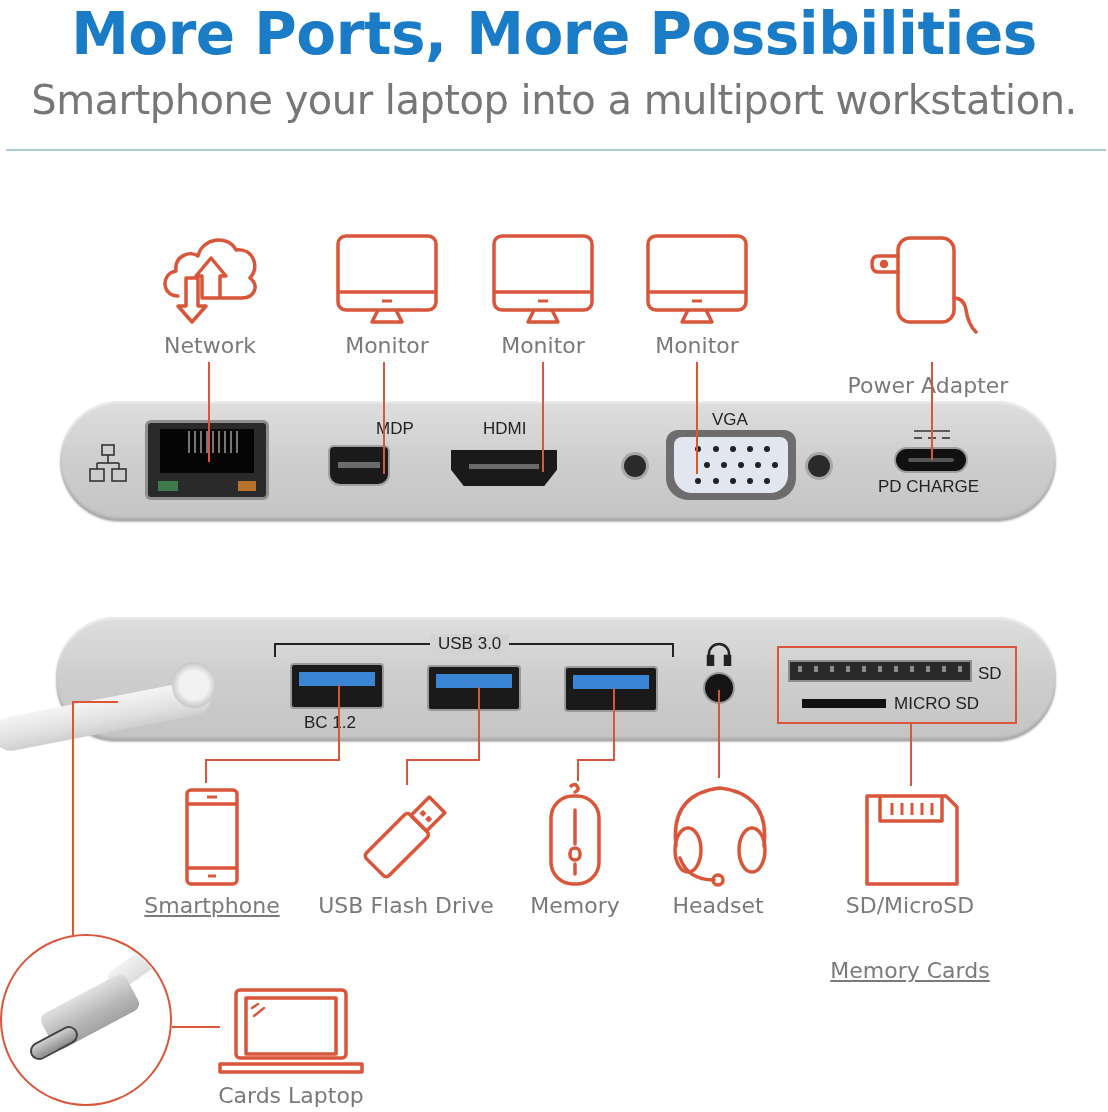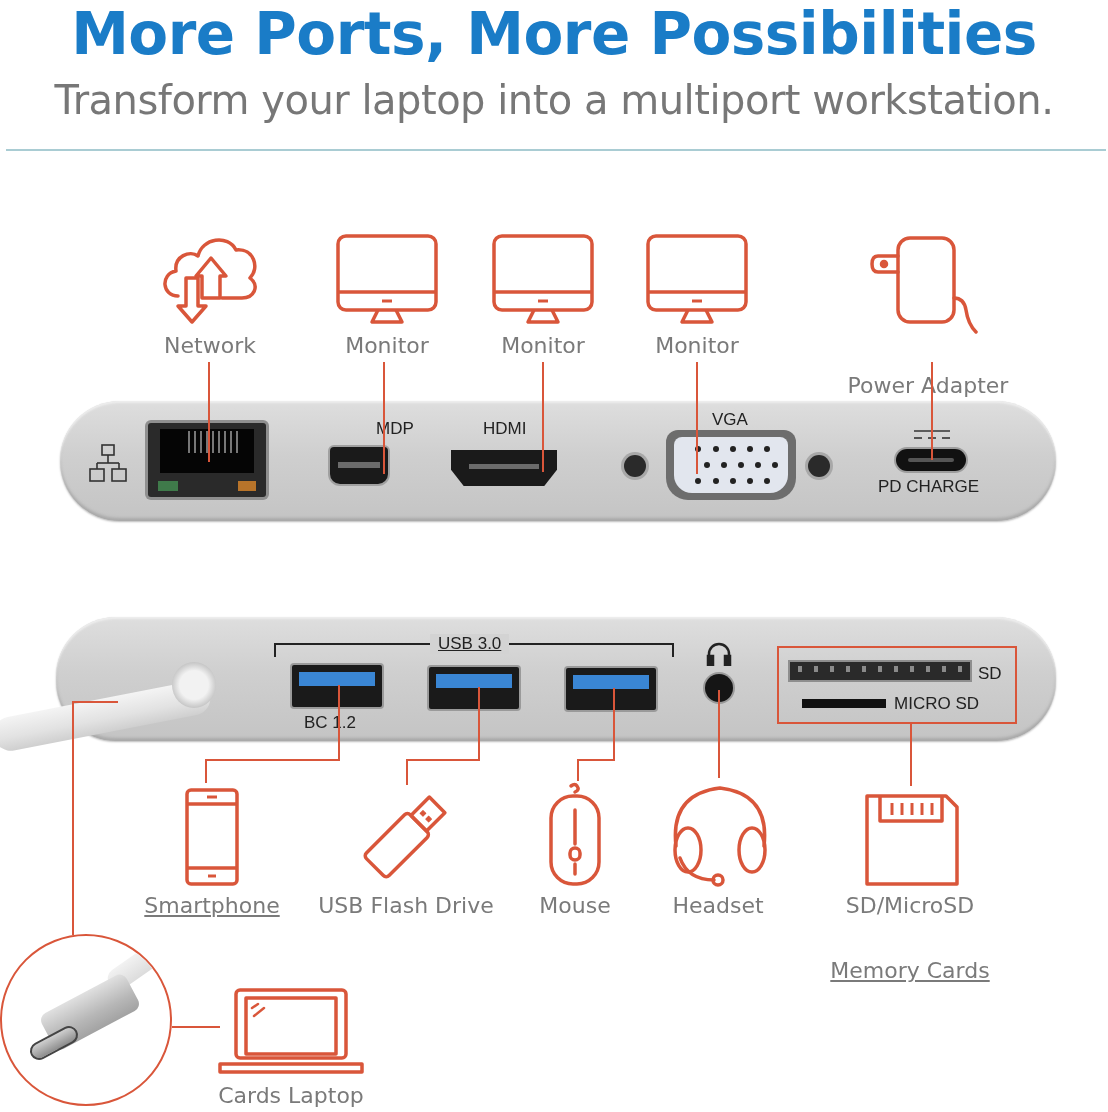--- a/index.html
+++ b/index.html
@@ -44,21 +44,21 @@
     box-shadow: 0 0 0 2px #9a9a9a;
   }
   .usb .tongue { position: absolute; left: 7px; top: 7px; width: 76px; height: 14px; background: #3a86d4; }
 
   .icon svg { display: block; }
 </style>
 </head>
 <body>
 
 <div class="headline">More Ports, More Possibilities</div>
-<div class="subline">Transform your laptop into a multiport workstation.</div>
+<div class="subline">Smartphone your laptop into a multiport workstation.</div>
 <div class="divider"></div>
 
 <div class="abs icon" style="left:156px; top:226px;">
   <svg width="110" height="100" viewBox="0 0 110 100" fill="none" stroke="#d9563a" stroke-width="3.5" stroke-linejoin="round" stroke-linecap="round">
     <path d="M22 70 C6 70 4 48 20 45 C18 30 34 24 42 30 C46 12 72 8 80 24 C98 22 104 42 94 52 C104 60 98 72 86 72 L66 72"></path>
     <path d="M30 72 L30 52 L42 52 L42 80 L50 80 L36 96 L22 80 L30 80 Z"></path>
     <path d="M46 72 L46 50 L40 50 L55 32 L70 50 L64 50 L64 72 Z" fill="#fff"></path>
   </svg>
 </div>
 <div class="label" style="left:150px; top:332px; width:120px;">Network</div>
@@ -179,21 +179,21 @@
 <div class="line-v" style="left:542px; top:362px; height:110px;"></div>
 <div class="line-v" style="left:696px; top:362px; height:112px;"></div>
 <div class="line-v" style="left:931px; top:362px; height:98px;"></div>
 
 <div class="dock" style="left:56px; top:617px; width:1000px; height:124px;"></div>
 
 <div class="abs" style="left:-10px; top:678px; width:220px; height:34px; background:linear-gradient(180deg,#f4f4f4,#e2e2e2 60%,#cfcfcf); transform: rotate(-11deg); transform-origin: right center; border-radius:17px;"></div>
 <div class="abs" style="left:172px; top:662px; width:44px; height:46px; border-radius:50%; background:radial-gradient(circle,#f2f2f2 45%,#c8c8c8 70%,#a9a9a9 100%);"></div>
 
 <div class="abs" style="left:274px; top:643px; width:400px; height:14px; border:2px solid #222; border-bottom:none;"></div>
-<div class="port-text" style="left:430px; top:634px; background:#d3d3d3; padding:0 8px;text-decoration:underline;">USB 3.0</div>
+<div class="port-text" style="left:430px; top:634px; background:#d3d3d3; padding:0 8px;">USB 3.0</div>
 
 <div class="usb" style="left:292px; top:665px;">
     <div class="tongue"></div>
   </div>
 <div class="usb" style="left:429px; top:667px;">
     <div class="tongue"></div>
   </div>
 <div class="usb" style="left:566px; top:668px;">
     <div class="tongue"></div>
   </div>
@@ -259,21 +259,21 @@
 
 <div class="abs icon" style="left:547px; top:782px;">
   <svg width="56" height="106" viewBox="0 0 56 106" fill="none" stroke="#d9563a" stroke-width="3.5" stroke-linejoin="round" stroke-linecap="round">
     <path d="M24 4 Q28 1 30 4 Q33 8 28 10"></path>
     <rect x="4" y="14" width="48" height="88" rx="22"></rect>
     <line x1="28" y1="28" x2="28" y2="62"></line>
     <rect x="23" y="66" width="10" height="12" rx="5"></rect>
     <line x1="28" y1="82" x2="28" y2="92"></line>
   </svg>
 </div>
-<div class="label" style="left:520px; top:892px; width:110px;">Mouse</div>
+<div class="label" style="left:520px; top:892px; width:110px;">Memory</div>
 
 <div class="abs icon" style="left:668px; top:782px;">
   <svg width="104" height="110" viewBox="0 0 104 110" fill="none" stroke="#d9563a" stroke-width="3.5" stroke-linejoin="round" stroke-linecap="round">
     <path d="M8 64 Q2 12 52 6 Q102 12 96 64"></path>
     <ellipse cx="20" cy="68" rx="13" ry="22"></ellipse>
     <ellipse cx="84" cy="68" rx="13" ry="22"></ellipse>
     <path d="M12 76 Q20 98 46 98"></path>
     <circle cx="50" cy="98" r="5"></circle>
   </svg>
 </div>

